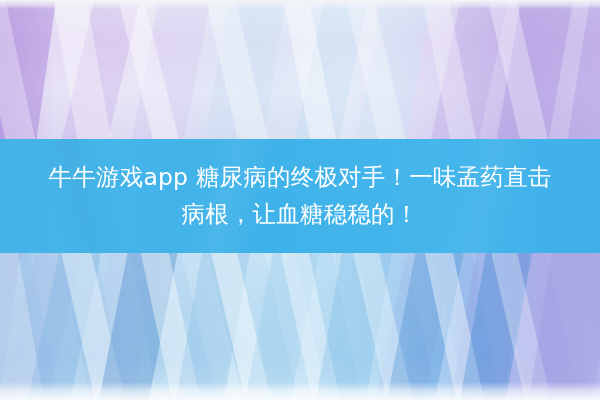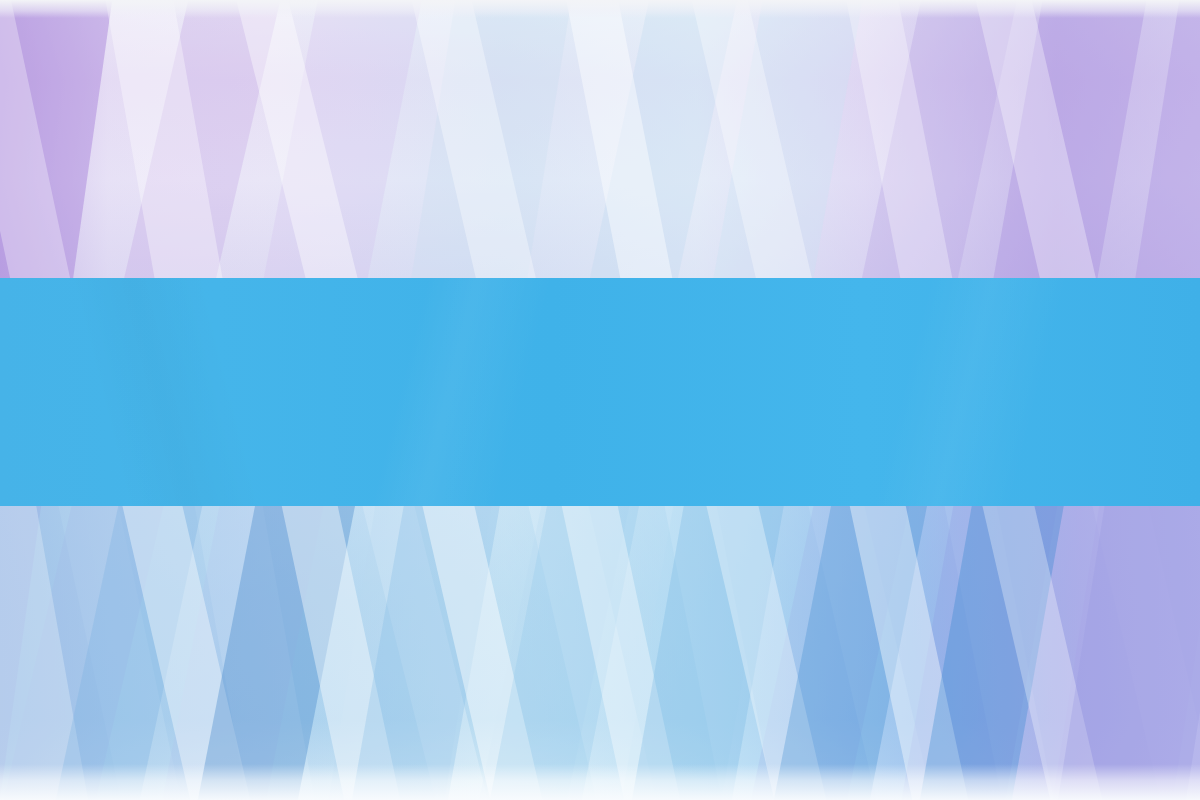--- a/index.html
+++ b/index.html
@@ -218,18 +218,20 @@
       <div class="ray" style="left: 444px; width: 28px; top: -60px; height: 300px; background: rgba(255, 255, 255, 0.4); transform: skewX(12deg);"></div>
       <div class="ray" style="left: 470px; width: 46px; top: -60px; height: 300px; background: rgba(40, 128, 205, 0.3); transform: skewX(-10deg);"></div>
       <div class="ray" style="left: 512px; width: 26px; top: -60px; height: 300px; background: rgba(255, 255, 255, 0.3); transform: skewX(13deg);"></div>
       <div class="ray" style="left: 538px; width: 64px; top: -60px; height: 300px; background: rgba(155, 155, 225, 0.34); transform: skewX(-9deg);"></div>
     </div>
 
   <div class="band"></div>
   <div class="band-sheen"></div>
 
   <div class="headline">
+    <div class="line">牛牛游戏app 糖尿病的终极对手！一味孟药直击</div>
+    <div class="line">病根，让血糖稳稳的！</div>
   </div>
 
   <div class="top-fade"></div>
   <div class="bottom-fade"></div>
   <div class="watermark"></div>
 </div>
 
 </body></html>

